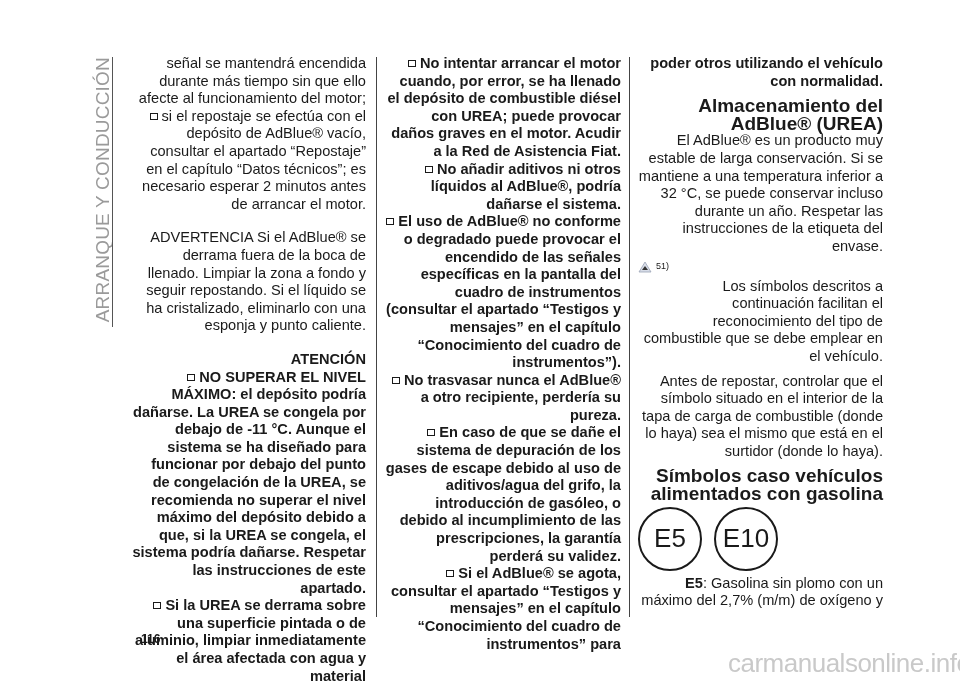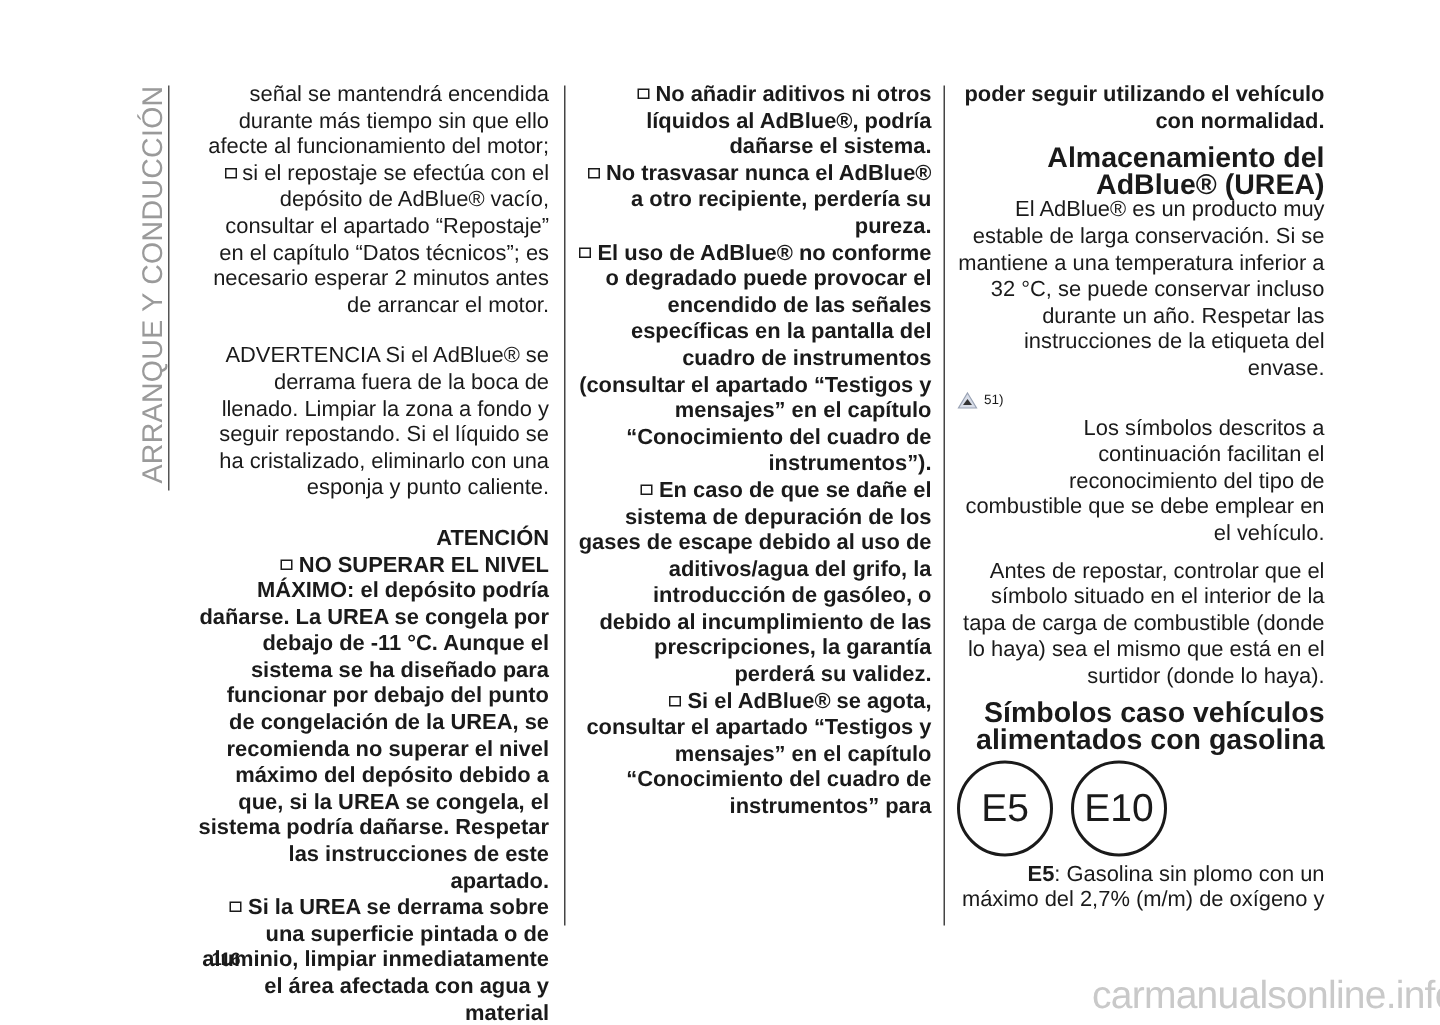--- a/index.html
+++ b/index.html
@@ -42,31 +42,32 @@
   <p>ADVERTENCIA Si el AdBlue® se derrama fuera de la boca de llenado. Limpiar la zona a fondo y seguir repostando. Si el líquido se ha cristalizado, eliminarlo con una esponja y punto caliente.</p>
   <div class="gap"></div>
   <p class="b">ATENCIÓN</p>
   <p class="b"><span class="sq"></span><span>NO SUPERAR EL NIVEL MÁXIMO: el depósito podría dañarse. La UREA se congela por debajo de -11 °C. Aunque el sistema se ha diseñado para funcionar por debajo del punto de congelación de la UREA, se recomienda no superar el nivel máximo del depósito debido a que, si la UREA se congela, el sistema podría dañarse. Respetar las instrucciones de este apartado.</span></p>
   <p class="b"><span class="sq"></span><span>Si la UREA se derrama sobre una superficie pintada o de aluminio, limpiar inmediatamente el área afectada con agua y material</span></p>
 </div>
 
 <div class="divider d1"></div>
 
 <div class="col col2 b">
+  <p><span class="sq"></span><span>No intentar arrancar el motor cuando, por error, se ha llenado el depósito de combustible diésel con UREA; puede provocar daños graves en el motor. Acudir a la Red de Asistencia Fiat.</span></p>
   <p><span class="sq"></span><span>No añadir aditivos ni otros líquidos al AdBlue®, podría dañarse el sistema.</span></p>
+  <p><span class="sq"></span><span>El uso de AdBlue® no conforme o degradado puede provocar el encendido de las señales específicas en la pantalla del cuadro de instrumentos (consultar el apartado “Testigos y mensajes” en el capítulo “Conocimiento del cuadro de instrumentos”).</span></p>
   <p><span class="sq"></span><span>No trasvasar nunca el AdBlue® a otro recipiente, perdería su pureza.</span></p>
-  <p><span class="sq"></span><span>El uso de AdBlue® no conforme o degradado puede provocar el encendido de las señales específicas en la pantalla del cuadro de instrumentos (consultar el apartado “Testigos y mensajes” en el capítulo “Conocimiento del cuadro de instrumentos”).</span></p>
   <p><span class="sq"></span><span>En caso de que se dañe el sistema de depuración de los gases de escape debido al uso de aditivos/agua del grifo, la introducción de gasóleo, o debido al incumplimiento de las prescripciones, la garantía perderá su validez.</span></p>
   <p><span class="sq"></span><span>Si el AdBlue® se agota, consultar el apartado “Testigos y mensajes” en el capítulo “Conocimiento del cuadro de instrumentos” para</span></p>
 </div>
 
 <div class="divider d2"></div>
 
 <div class="col col3">
-  <p class="b">poder seguir utilizando el vehículo con normalidad.</p>
+  <p class="b">poder otros utilizando el vehículo con normalidad.</p>
   <div class="gap-s"></div>
   <p class="h">Almacenamiento del AdBlue® (UREA)</p>
   <p>El AdBlue® es un producto muy estable de larga conservación. Si se mantiene a una temperatura inferior a 32 °C, se puede conservar incluso durante un año. Respetar las instrucciones de la etiqueta del envase.</p>
   <div class="warn-row">
     <svg class="warn-icon" viewBox="0 0 14 12">
       <path d="M7 1 L13 11 L1 11 Z" fill="#d8dde8" stroke="#9aa3b5" stroke-width="0.8"></path>
       <path d="M4 9 L7 5 L10 9 Z" fill="#333"></path>
     </svg>
     <span>51)</span>
   </div>

